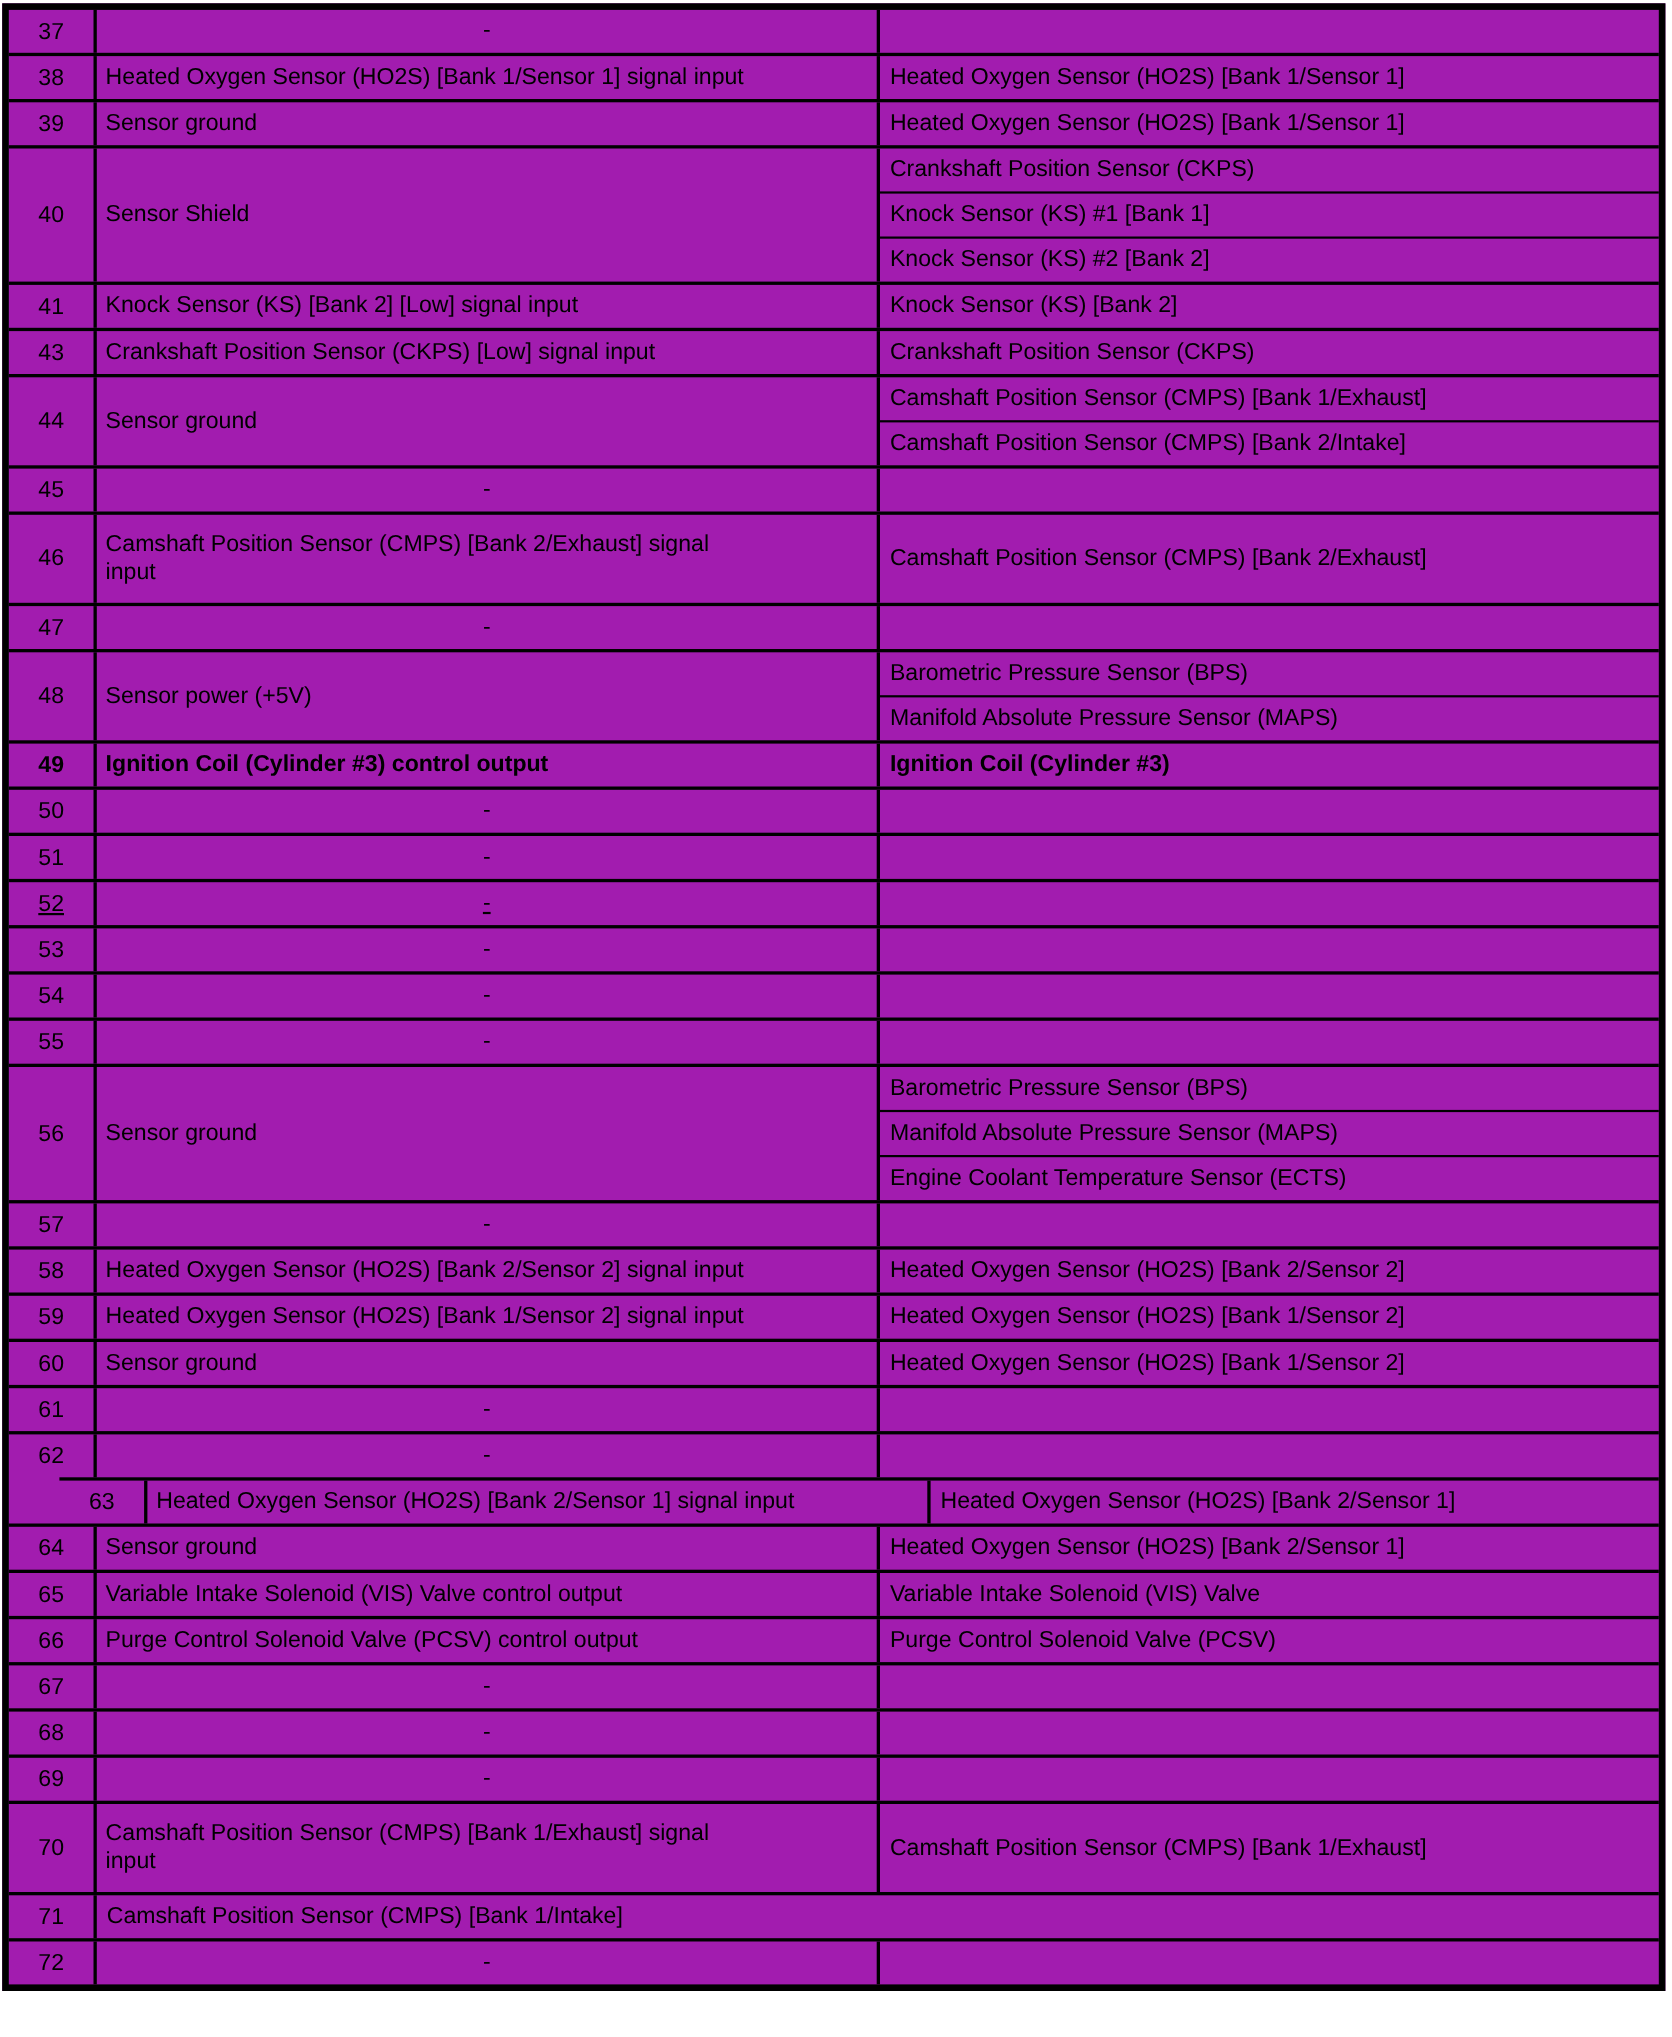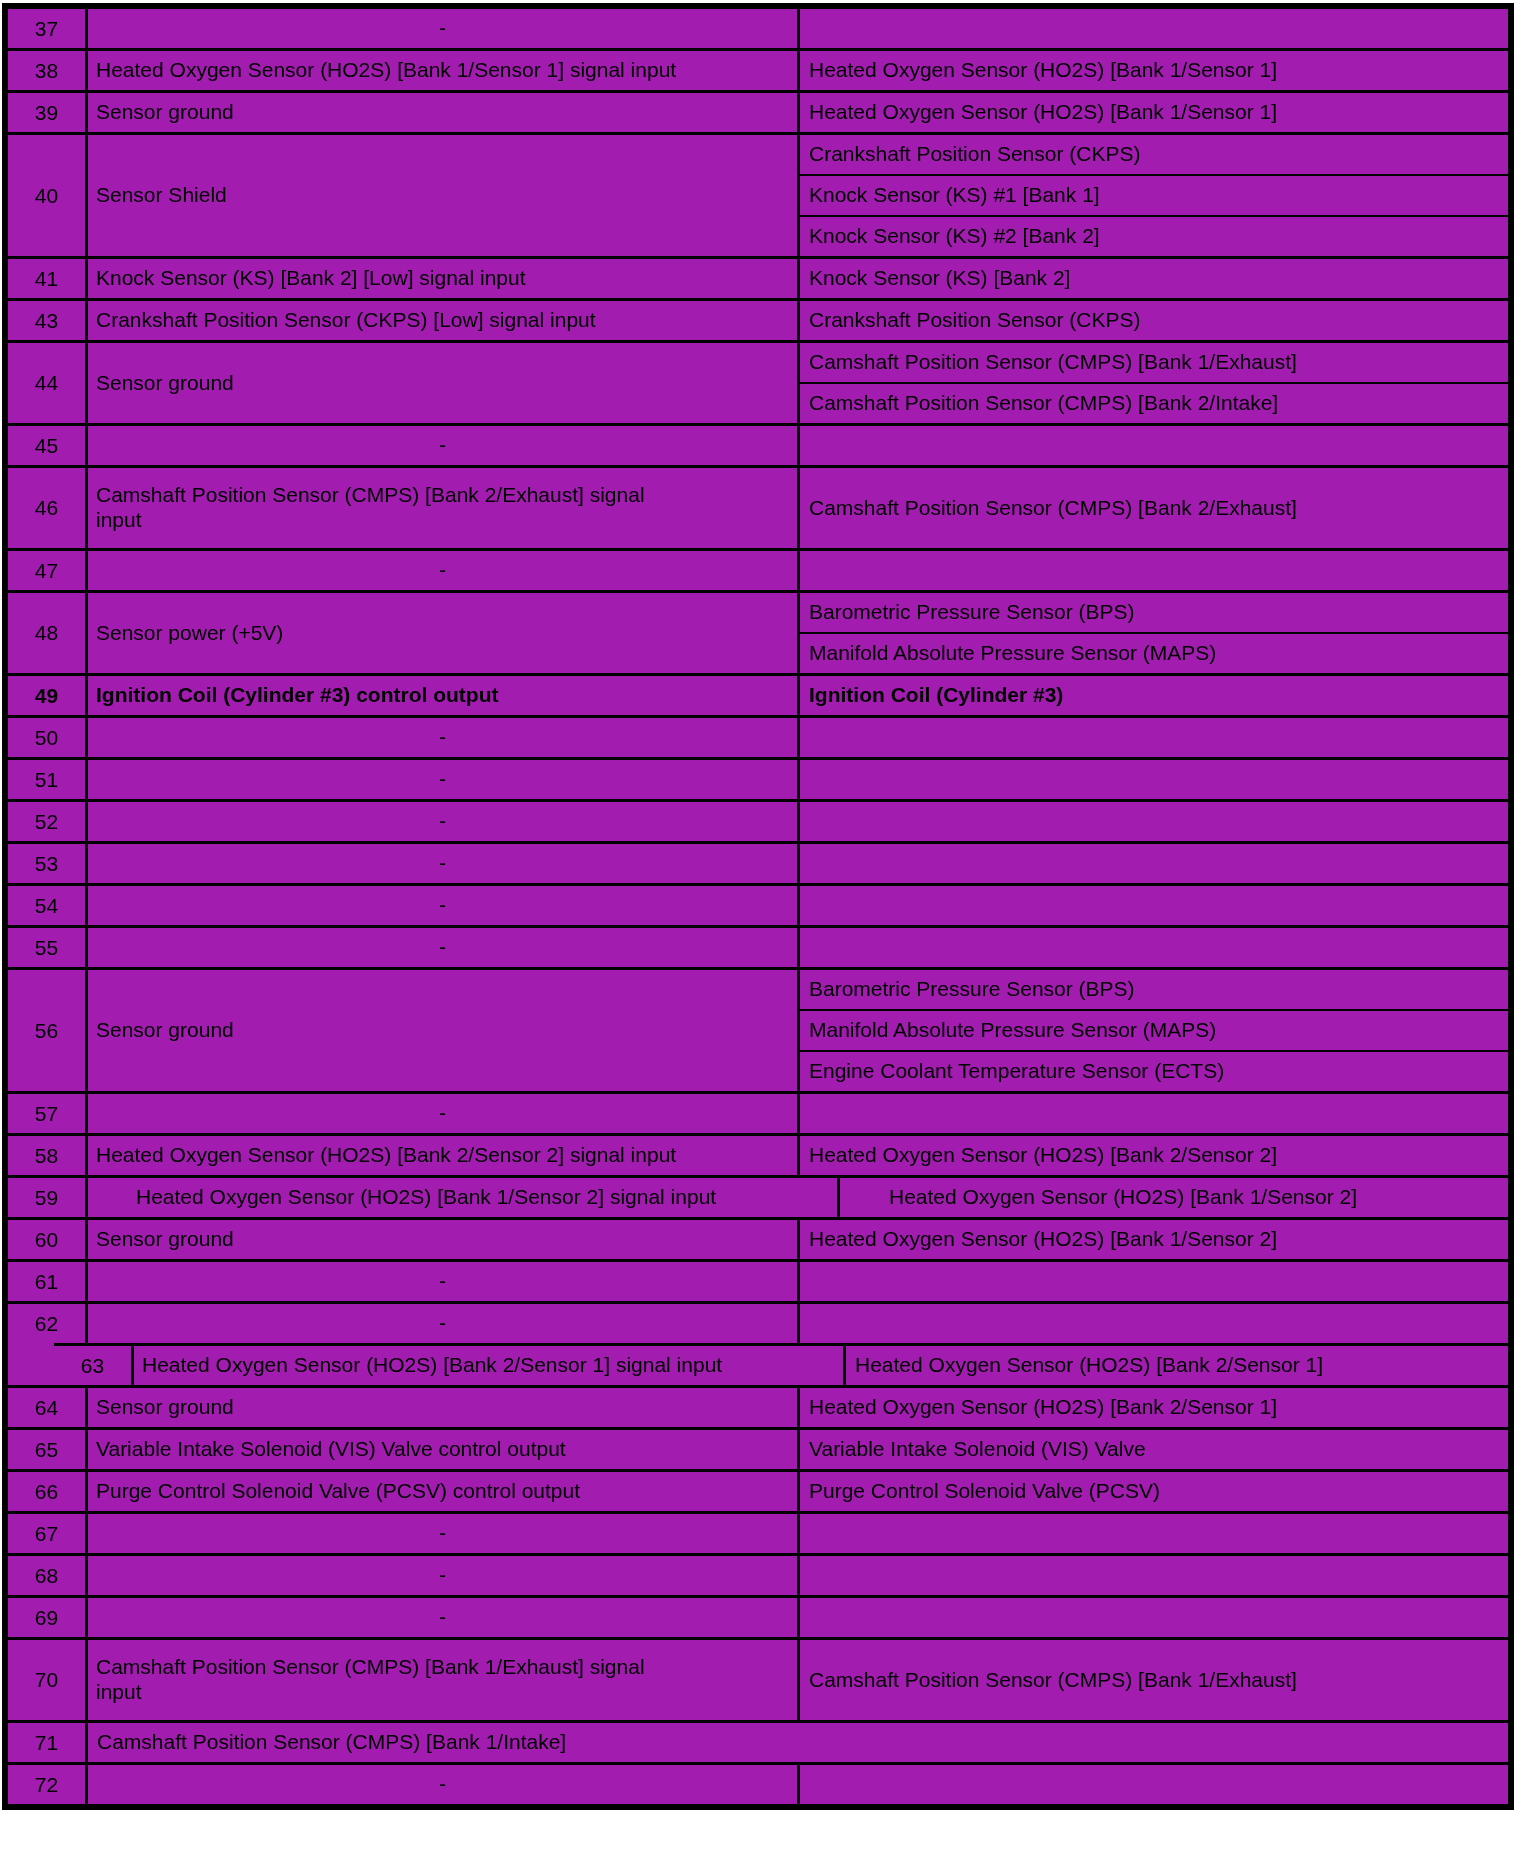--- a/index.html
+++ b/index.html
@@ -177,21 +177,21 @@
           <div class="comp-cell"></div>
         </div>
       </div>
       <div class="trow" style="min-height: 39px;">
         <div class="cell-pin">51</div>
         <div class="cell-desc center">-</div>
         <div class="cell-comp-col">
           <div class="comp-cell"></div>
         </div>
       </div>
-      <div class="trow" style="min-height: 39px;">
+      <div class="trow" style="min-height: 39px; text-decoration: underline;">
         <div class="cell-pin">52</div>
         <div class="cell-desc center">-</div>
         <div class="cell-comp-col">
           <div class="comp-cell"></div>
         </div>
       </div>
       <div class="trow" style="min-height: 39px;">
         <div class="cell-pin">53</div>
         <div class="cell-desc center">-</div>
         <div class="cell-comp-col">
@@ -228,21 +228,21 @@
           <div class="comp-cell"></div>
         </div>
       </div>
       <div class="trow" style="min-height: 39px;">
         <div class="cell-pin">58</div>
         <div class="cell-desc">Heated Oxygen Sensor (HO2S) [Bank 2/Sensor 2] signal input</div>
         <div class="cell-comp-col">
           <div class="comp-cell">Heated Oxygen Sensor (HO2S) [Bank 2/Sensor 2]</div>
         </div>
       </div>
-      <div class="trow" style="min-height: 39px; gap: 40px;">
+      <div class="trow" style="min-height: 39px;">
         <div class="cell-pin">59</div>
         <div class="cell-desc">Heated Oxygen Sensor (HO2S) [Bank 1/Sensor 2] signal input</div>
         <div class="cell-comp-col">
           <div class="comp-cell">Heated Oxygen Sensor (HO2S) [Bank 1/Sensor 2]</div>
         </div>
       </div>
       <div class="trow" style="min-height: 39px;">
         <div class="cell-pin">60</div>
         <div class="cell-desc">Sensor ground</div>
         <div class="cell-comp-col">

